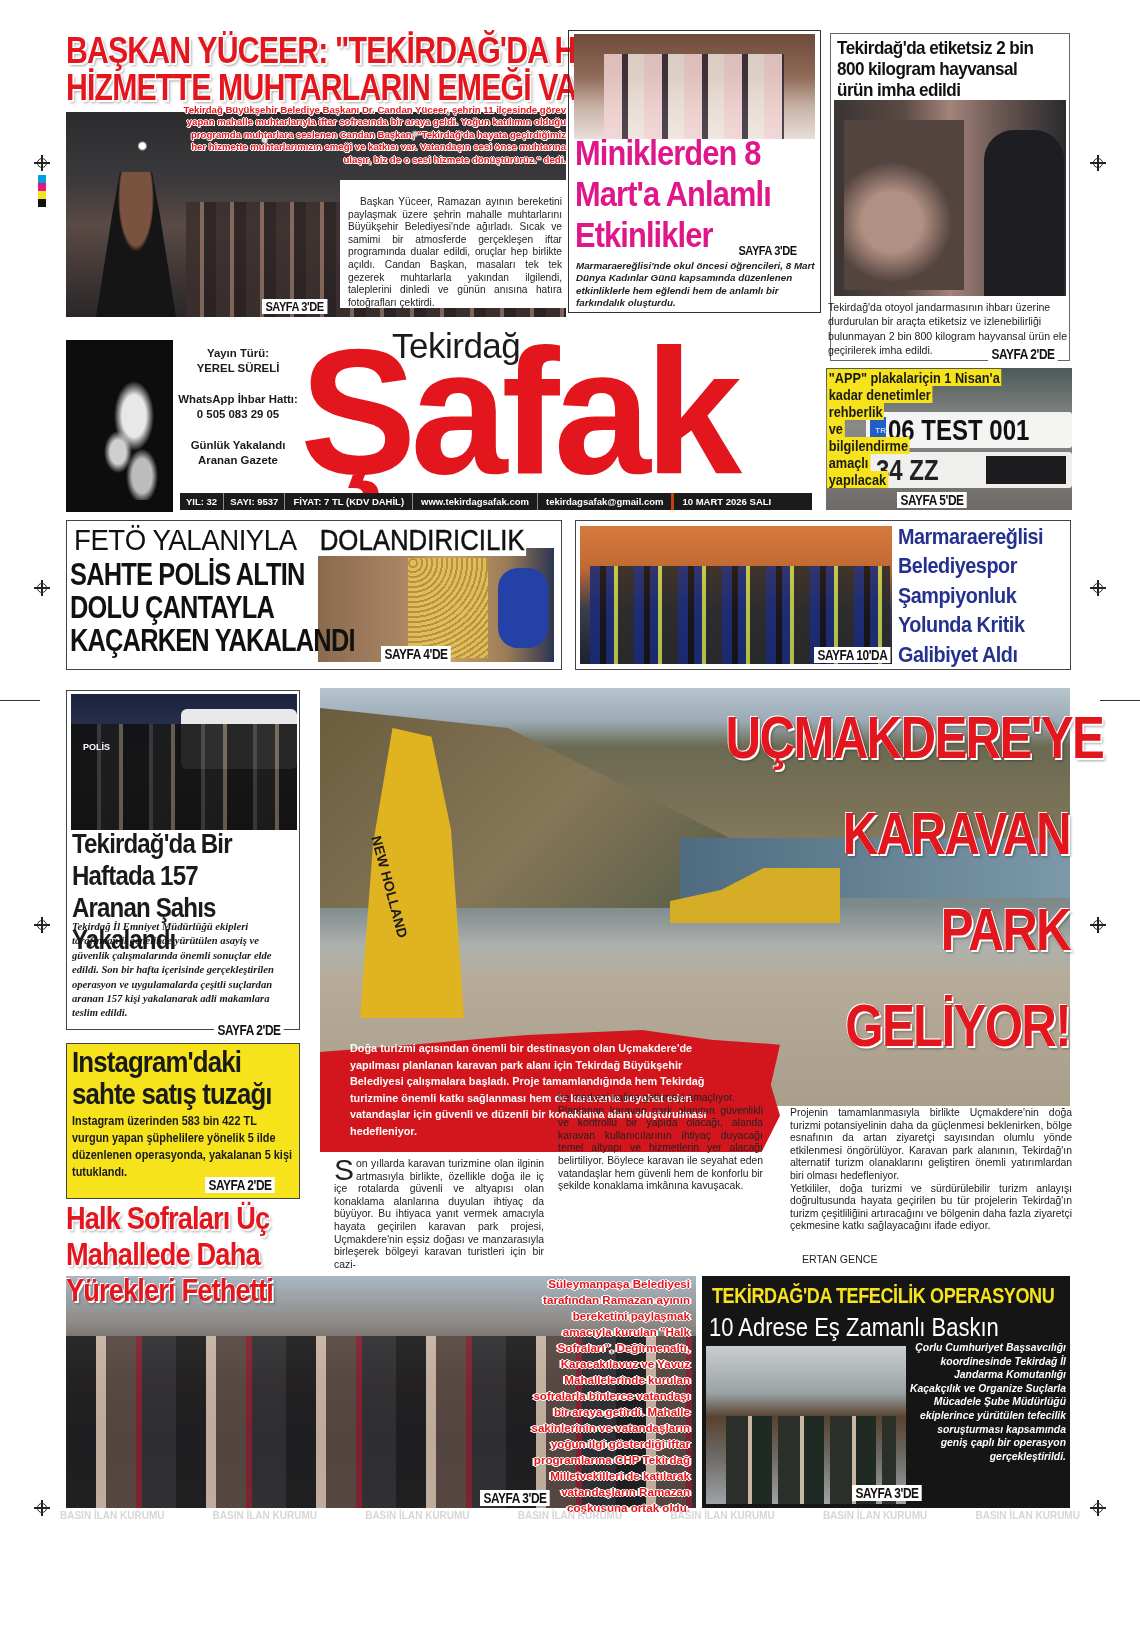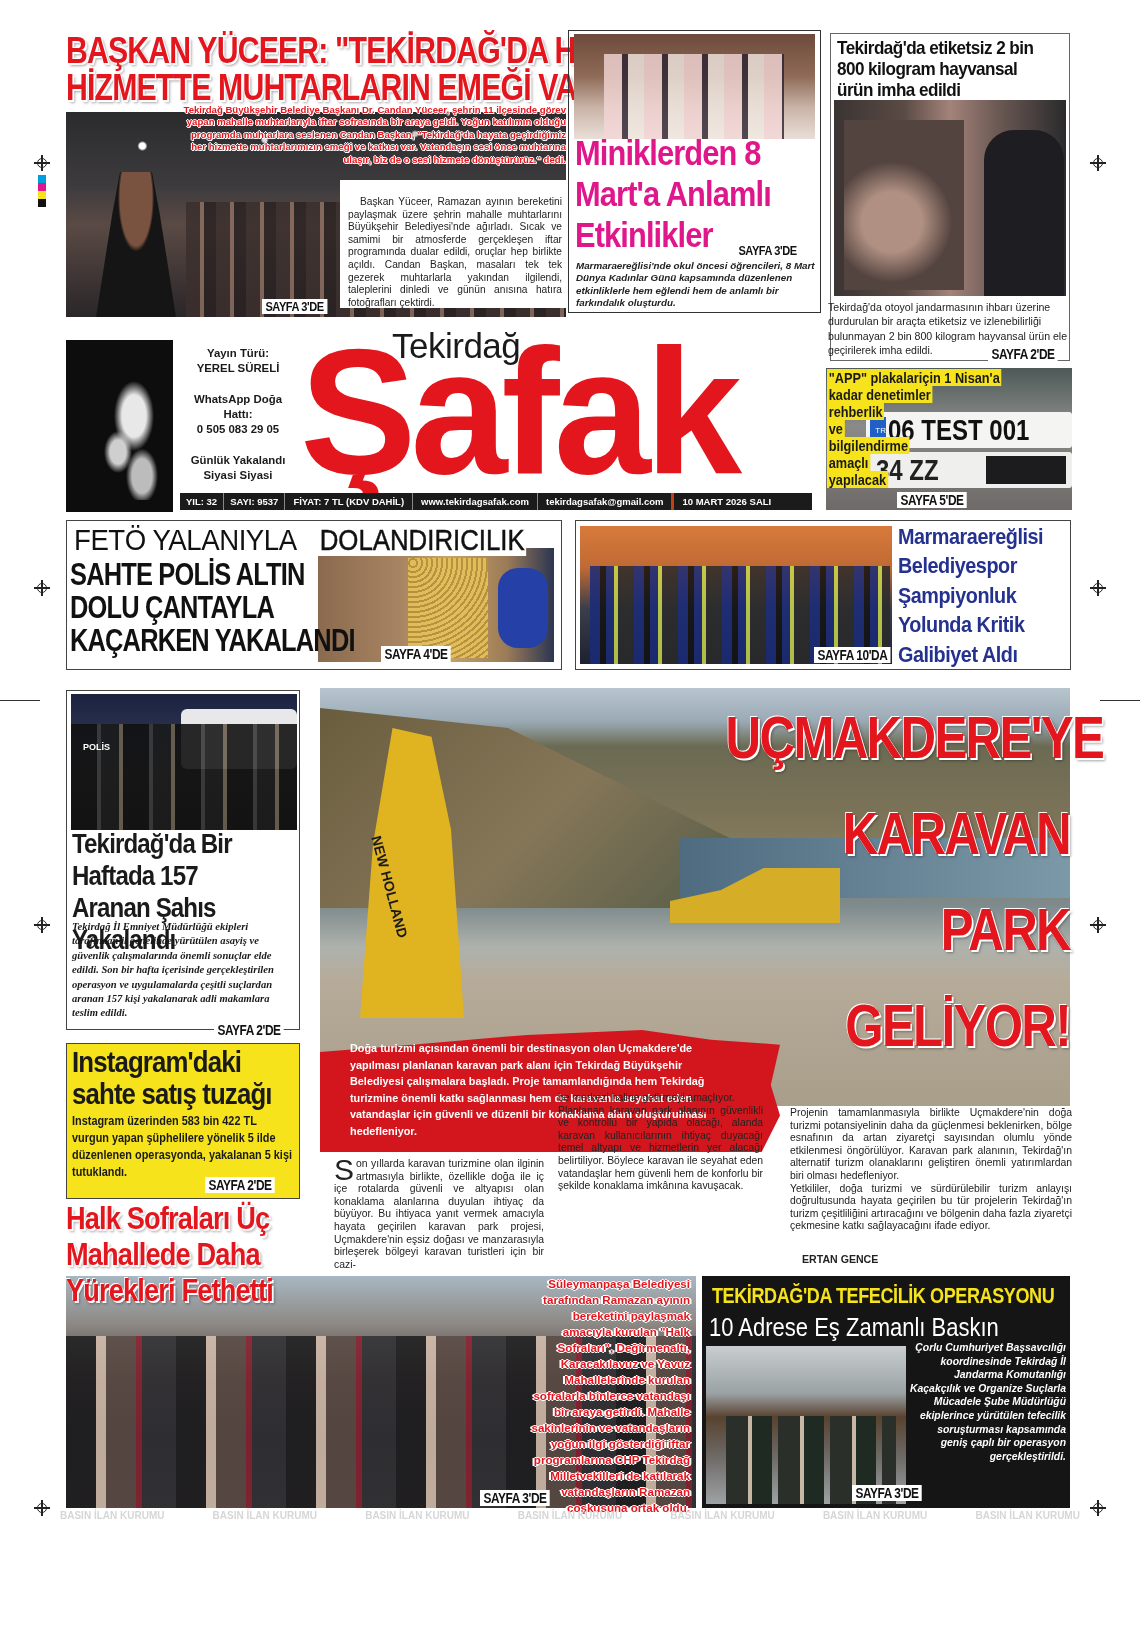--- a/index.html
+++ b/index.html
@@ -117,25 +117,25 @@
 </section>
 
 <header>
   <div class="photo" style="left:66px;top:340px;width:107px;height:172px;background:#0d0d0d;">
     <div class="abs" style="left:20px;top:40px;width:80px;height:120px;background:radial-gradient(ellipse at 60% 30%,#e8e8e8 0 12px,transparent 20px),radial-gradient(ellipse at 40% 60%,#cfcfcf 0 8px,transparent 14px),radial-gradient(ellipse at 70% 80%,#bcbcbc 0 10px,transparent 16px);"></div>
   </div>
   <div class="abs" style="left:178px;top:346px;width:120px;text-align:center;font-weight:700;font-size:11.4px;line-height:15px;color:#1a1a1a;">
     <div>Yayın Türü:</div>
     <div>YEREL SÜRELİ</div>
     <div style="height:16px"></div>
-    <div>WhatsApp Doğa Hattı:</div>
+    <div>WhatsApp İhbar Hattı:</div>
     <div>0 505 083 29 05</div>
     <div style="height:16px"></div>
     <div>Günlük Yakalandı</div>
-    <div>Siyasi Siyasi</div>
+    <div>Aranan Gazete</div>
   </div>
   <div class="abs" style="left:392px;top:326px;font-size:35px;line-height:40px;color:#1a1a1a;letter-spacing:-0.5px;">Tekirdağ</div>
   <div class="abs" style="left:300px;top:318px;font-size:178px;line-height:188px;font-weight:900;color:#e3161e;letter-spacing:-6px;white-space:nowrap;transform:scaleX(0.98);transform-origin:left;">Şafak</div>
   <div class="abs" style="left:180px;top:493px;width:632px;height:17px;background:#1b1b1b;color:#fff;font-size:9.5px;font-weight:700;line-height:17px;display:flex;white-space:nowrap;">
     <span style="padding:0 6px;border-right:1px solid #888;">YIL: 32</span>
     <span style="padding:0 6px;border-right:1px solid #888;">SAYI: 9537</span>
     <span style="padding:0 8px;border-right:1px solid #888;">FİYAT: 7  TL (KDV DAHİL)</span>
     <span style="padding:0 8px;border-right:1px solid #888;">www.tekirdagsafak.com</span>
     <span style="padding:0 8px;border-right:3px solid #c2410c;">tekirdagsafak@gmail.com</span>
     <span style="padding:0 8px;">10 MART  2026 SALI</span>
@@ -208,21 +208,21 @@
   <div class="abs" style="left:320px;top:1030px;width:460px;height:122px;background:#d3161d;clip-path:polygon(0 18%,20% 12%,45% 4%,70% 0,85% 8%,100% 12%,98% 45%,100% 70%,96% 100%,0 100%);"></div>
   <div class="abs cond" style="left:350px;top:1040px;width:400px;font-size:11.8px;line-height:16.6px;font-weight:700;color:#fff;transform:scaleX(0.92);transform-origin:left;">Doğa turizmi açısından önemli bir destinasyon olan Uçmakdere'de yapılması planlanan karavan park alanı için Tekirdağ Büyükşehir Belediyesi çalışmalara başladı. Proje tamamlandığında hem Tekirdağ turizmine önemli katkı sağlanması hem de karavanla seyahat eden vatandaşlar için güvenli ve düzenli bir konaklama alanı oluşturulması hedefleniyor.</div>
 
   <div class="abs body-txt" style="left:334px;top:1158px;width:210px;">
     <span style="float:left;font-size:30px;line-height:24px;margin-right:2px;">S</span><span>on yıllarda karavan turizmine olan ilginin artmasıyla birlikte, özellikle doğa ile iç içe rotalarda güvenli ve altyapısı olan konaklama alanlarına duyulan ihtiyaç da büyüyor. Bu ihtiyaca yanıt vermek amacıyla hayata geçirilen karavan park projesi, Uçmakdere'nin eşsiz doğası ve manzarasıyla birleşerek bölgeyi karavan turistleri için bir cazi-</span>
   </div>
   <div class="abs body-txt" style="left:558px;top:1092px;width:205px;white-space:pre-line;">be merkezi haline getirmeyi amaçlıyor.
   Planlanan karavan park alanının güvenlikli ve kontrollü bir yapıda olacağı, alanda karavan kullanıcılarının ihtiyaç duyacağı temel altyapı ve hizmetlerin yer alacağı belirtiliyor. Böylece karavan ile seyahat eden vatandaşlar hem güvenli hem de konforlu bir şekilde konaklama imkânına kavuşacak.</div>
   <div class="abs body-txt" style="left:790px;top:1107px;width:282px;white-space:pre-line;">Projenin tamamlanmasıyla birlikte Uçmakdere'nin doğa turizmi potansiyelinin daha da güçlenmesi beklenirken, bölge esnafının da artan ziyaretçi sayısından olumlu yönde etkilenmesi öngörülüyor. Karavan park alanının, Tekirdağ'ın alternatif turizm olanaklarını geliştiren önemli yatırımlardan biri olması hedefleniyor.
   Yetkililer, doğa turizmi ve sürdürülebilir turizm anlayışı doğrultusunda hayata geçirilen bu tür projelerin Tekirdağ'ın turizm çeşitliliğini artıracağını ve bölgenin daha fazla ziyaretçi çekmesine katkı sağlayacağını ifade ediyor.</div>
-  <div class="abs" style="left:802px;top:1253px;font-size:10.6px;color:#222;font-weight:bold;">ERTAN GENCE</div>
+  <div class="abs" style="left:802px;top:1253px;font-size:10.6px;color:#222;">ERTAN GENCE</div>
 </section>
 
 <section>
   <div class="photo" style="left:66px;top:1276px;width:630px;height:232px;background:linear-gradient(180deg,#a8b7c2 0%,#8e8a86 20%,#4a3d3a 45%,#2a2426 70%,#3b3230 100%);">
     <div class="abs" style="left:0;top:60px;width:630px;height:172px;background:repeating-linear-gradient(90deg,#1c1c1e 0 30px,#d8c2b0 30px 40px,#5a4a44 40px 70px,#8a2030 70px 76px,#2f2f33 76px 110px);opacity:0.85;"></div>
   </div>
   <div class="abs red-head cond" style="left:66px;top:1200px;font-size:32px;line-height:36px;white-space:nowrap;transform:scaleX(0.85);transform-origin:left;">Halk Sofraları Üç</div>
   <div class="abs red-head cond" style="left:66px;top:1236px;font-size:32px;line-height:36px;white-space:nowrap;transform:scaleX(0.85);transform-origin:left;">Mahallede Daha</div>
   <div class="abs red-head cond" style="left:66px;top:1272px;font-size:32px;line-height:36px;white-space:nowrap;transform:scaleX(0.85);transform-origin:left;">Yürekleri Fethetti</div>
   <div class="abs cond" style="left:530px;top:1276px;width:160px;text-align:right;font-size:11.6px;line-height:16px;font-weight:700;color:#e3161e;text-shadow:1px 0 0 #fff,-1px 0 0 #fff,0 1px 0 #fff,0 -1px 0 #fff,2px 0 0 #fff,-2px 0 0 #fff;">Süleymanpaşa Belediyesi tarafından Ramazan ayının bereketini paylaşmak amacıyla kurulan "Halk Sofraları", Değirmenaltı, Karacakılavuz ve Yavuz Mahallelerinde kurulan sofralarla binlerce vatandaşı bir araya getirdi. Mahalle sakinlerinin ve vatandaşların yoğun ilgi gösterdiği iftar programlarına CHP Tekirdağ Milletvekilleri de katılarak vatandaşların Ramazan coşkusuna ortak oldu.</div>

